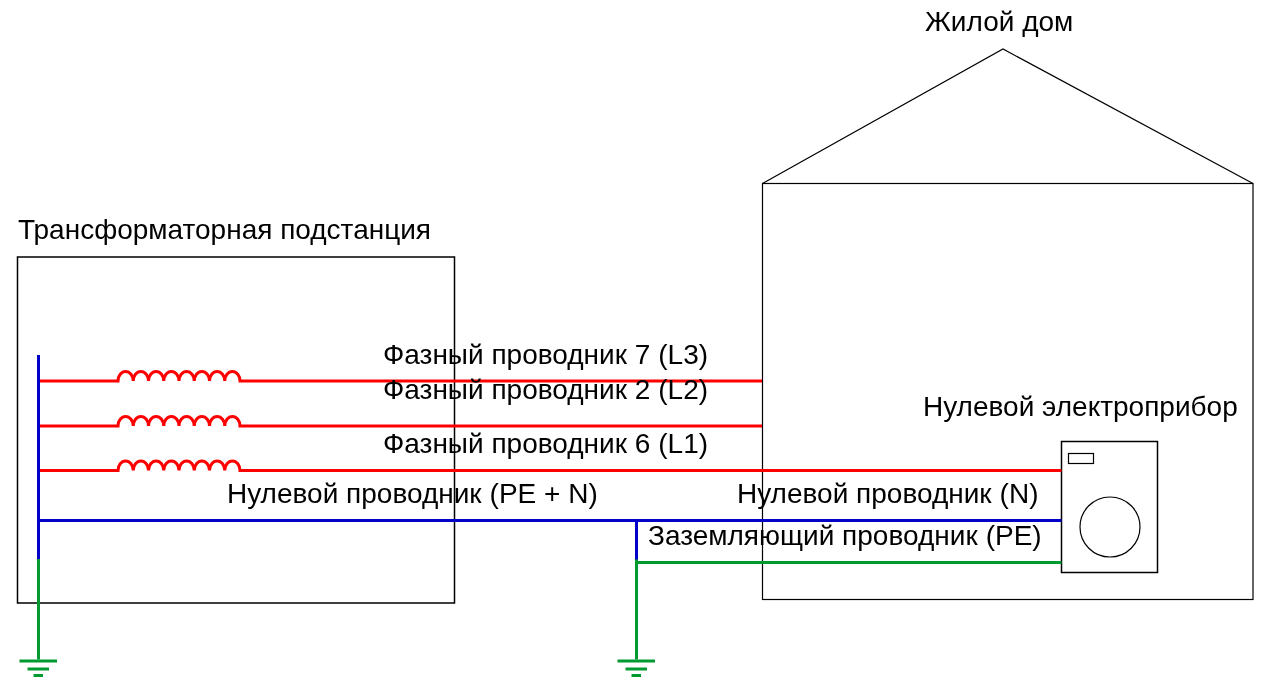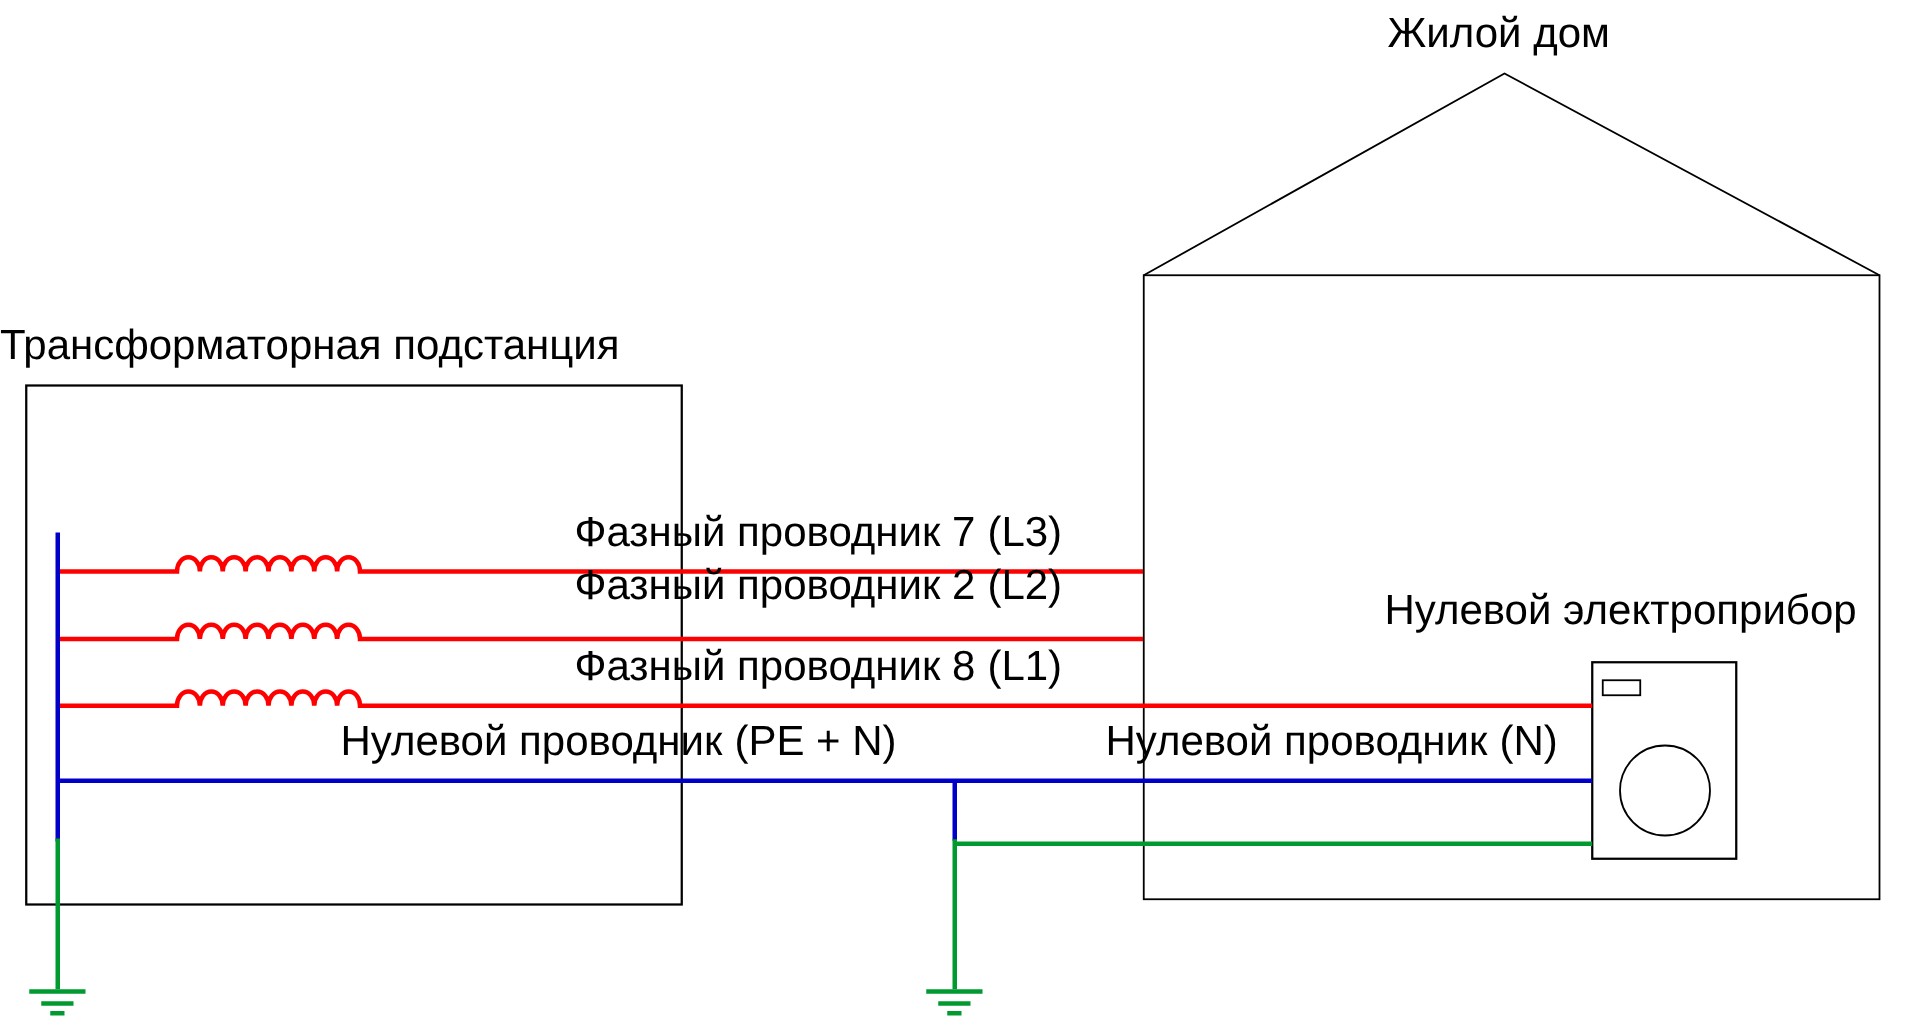--- a/index.html
+++ b/index.html
@@ -72,48 +72,51 @@
       <path d="M27.5,669 H49" class="stroke-earth"></path>
       <path d="M33.5,675.5 H43" class="stroke-earth"></path>
     </g>
     <g>
       <path d="M617.5,661 H655" class="stroke-earth"></path>
       <path d="M625.5,669 H647" class="stroke-earth"></path>
       <path d="M631.5,675.5 H641" class="stroke-earth"></path>
     </g>
   </svg>
 
-  <div class="lbl" style="left:0; top:216px;">
+  <div class="lbl" style="left:18px; top:216px;">
     <span>Трансформаторная подстанция</span>
   </div>
 
   <div class="lbl" style="left:925px; top:8px;">
     <span>Жилой дом</span>
   </div>
 
   <div class="lbl" style="left:923px; top:393px;">
     <span>Нулевой электроприбор</span>
   </div>
 
   <div class="lbl" style="left:383px; top:341px;">
     <span>Фазный проводник 7</span><span class="tag">(L3)</span>
   </div>
 
   <div class="lbl" style="left:383px; top:376px;">
     <span>Фазный проводник 2</span><span class="tag">(L2)</span>
   </div>
 
   <div class="lbl" style="left:383px; top:430px;">
-    <span>Фазный проводник 8</span><span class="tag">(L1)</span>
+    <span>Фазный проводник 6</span><span class="tag">(L1)</span>
   </div>
 
   <div class="lbl" style="left:227px; top:480px;">
     <span>Нулевой проводник</span><span class="tag">(PE + N)</span>
   </div>
 
   <div class="lbl" style="left:737px; top:480px;">
     <span>Нулевой проводник</span><span class="tag">(N)</span>
   </div>
 
+  <div class="lbl" style="left:648px; top:522px;">
+    <span>Заземляющий проводник</span><span class="tag">(PE)</span>
+  </div>
 
 
 
 </div>
 
 </body></html>

